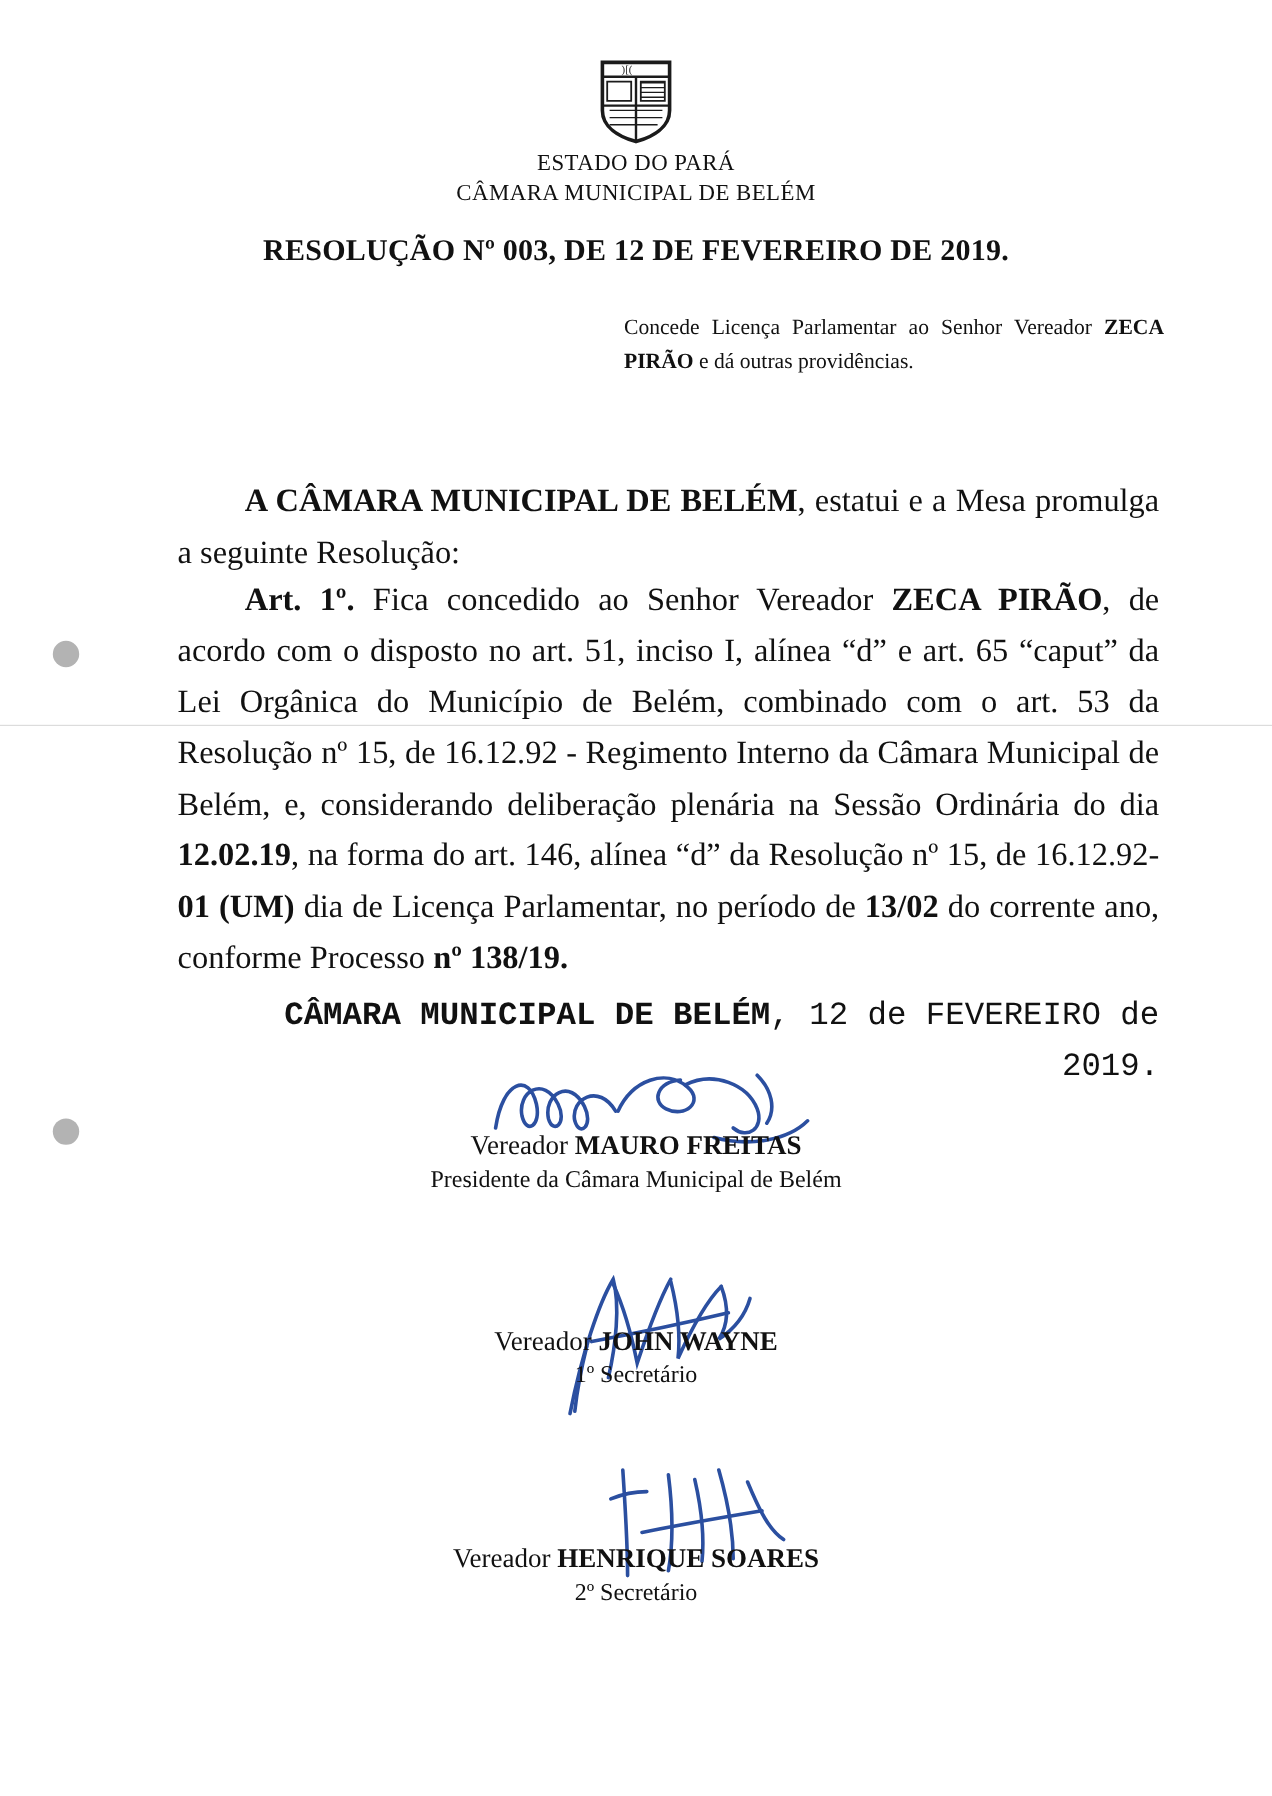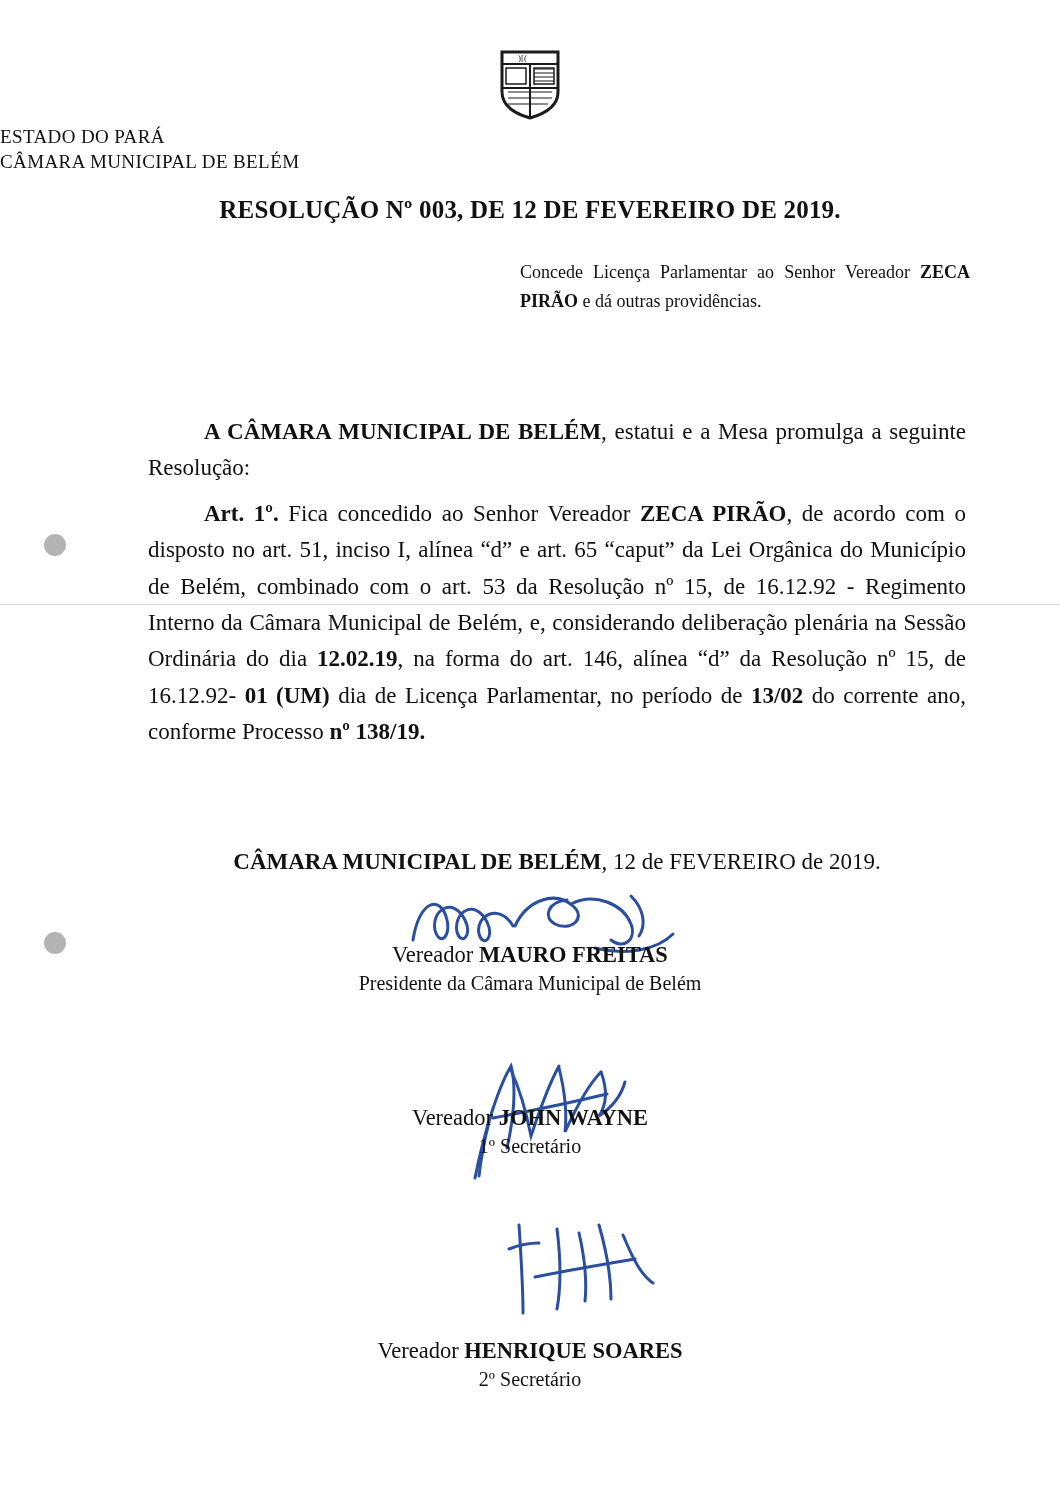--- a/index.html
+++ b/index.html
@@ -46,20 +46,21 @@
     display: inline-block;
     width: 64px;
     height: 72px;
   }
 
   .header-lines {
     position: absolute;
     top: 124px;
     left: 0;
     width: 1060px;
+    text-align: center;
     line-height: 1.32;
   }
   .header-lines .l1 {
     font-size: 19px;
     letter-spacing: 0.4px;
   }
   .header-lines .l2 {
     font-size: 19px;
     letter-spacing: 0.4px;
   }
@@ -84,32 +85,32 @@
     line-height: 1.62;
     text-align: justify;
     text-justify: inter-word;
   }
   .ementa b { font-weight: bold; }
 
   .body-block {
     position: absolute;
     left: 148px;
     width: 818px;
-    font-size: 23px;
+    font-size: 27px;
     line-height: 1.58;
     text-align: justify;
     text-justify: inter-word;
-    margin-top: 18px;
   }
   .p-preamble { top: 396px; }
   .p-art1 { top: 478px; }
   .p-art2 { top: 733px; }
   .p-closing {
     top: 826px;
-    text-align: center;
+    text-align: right;
+    font-family: Liberation Mono, monospace;
   }
   .indent { display: inline-block; width: 56px; }
   b.strong { font-weight: bold; }
 
   .sig-block {
     position: absolute;
     left: 0;
     width: 1060px;
     text-align: center;
   }
@@ -118,21 +119,21 @@
     line-height: 1.32;
   }
   .sig-name .bold { font-weight: bold; }
   .sig-role {
     font-size: 20px;
     line-height: 1.32;
     font-family: Liberation Serif, serif;
   }
   .sig-1 { top: 940px; }
   .sig-2 { top: 1103px; }
-  .sig-3 { top: 1336px; }
+  .sig-3 { top: 1284px; }
 
   .scribble {
     position: absolute;
     pointer-events: none;
   }
 </style>
 </head>
 <body>
 
 <div class="page">

